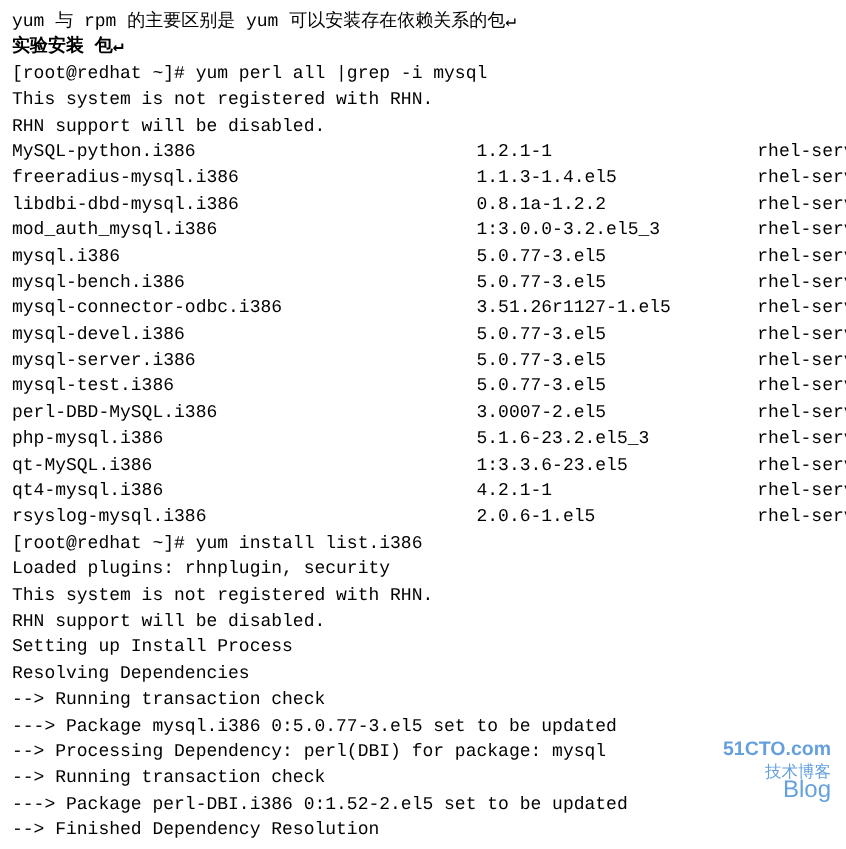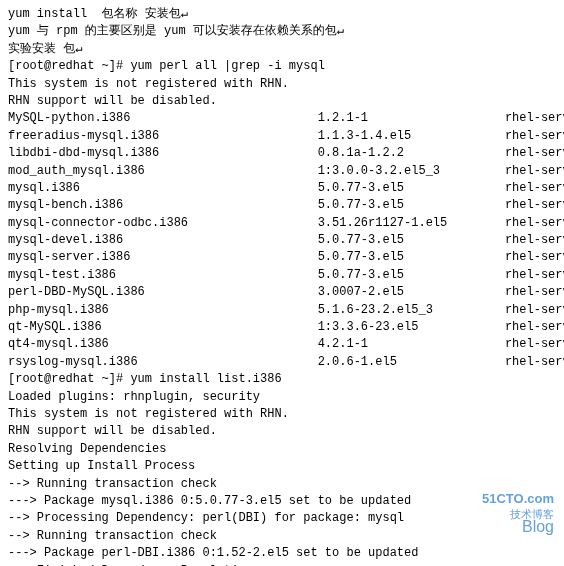--- a/index.html
+++ b/index.html
@@ -23,21 +23,21 @@
       padding: 6px 8px;
       overflow: hidden;
       position: relative;
     }
     .line {
       line-height: 1.45;
       white-space: pre;
       display: block;
     }
     .bold {
-      font-weight: normal;
+      font-weight: bold;
     }
     .watermark {
       position: absolute;
       right: 10px;
       bottom: 60px;
       color: #4a90d9;
       font-size: 13px;
       font-family: Arial, sans-serif;
       opacity: 0.85;
       font-weight: bold;
@@ -60,21 +60,20 @@
       font-size: 16px;
       font-family: Liberation Sans, sans-serif;
       opacity: 0.85;
     }
   </style>
 </head>
 <body>
 
 <div class="terminal">
   <div id="lines-container">
-      <span class="line">yum install  包名称 安装包↵</span>
       <span class="line">yum 与 rpm 的主要区别是 yum 可以安装存在依赖关系的包↵</span>
       <span class="line bold">实验安装 包↵</span>
       <span class="line">[root@redhat ~]# yum perl all |grep -i mysql</span>
       <span class="line">This system is not registered with RHN.</span>
       <span class="line">RHN support will be disabled.</span>
       <span class="line">MySQL-python.i386                          1.2.1-1                   rhel-server</span>
       <span class="line">freeradius-mysql.i386                      1.1.3-1.4.el5             rhel-server</span>
       <span class="line">libdbi-dbd-mysql.i386                      0.8.1a-1.2.2              rhel-server</span>
       <span class="line">mod_auth_mysql.i386                        1:3.0.0-3.2.el5_3         rhel-server</span>
       <span class="line">mysql.i386                                 5.0.77-3.el5              rhel-server</span>
@@ -86,22 +85,22 @@
       <span class="line">perl-DBD-MySQL.i386                        3.0007-2.el5              rhel-server</span>
       <span class="line">php-mysql.i386                             5.1.6-23.2.el5_3          rhel-server</span>
       <span class="line">qt-MySQL.i386                              1:3.3.6-23.el5            rhel-server</span>
       <span class="line">qt4-mysql.i386                             4.2.1-1                   rhel-server</span>
       <span class="line">rsyslog-mysql.i386                         2.0.6-1.el5               rhel-server↵</span>
       <span class="line"></span>
       <span class="line">[root@redhat ~]# yum install list.i386</span>
       <span class="line">Loaded plugins: rhnplugin, security</span>
       <span class="line">This system is not registered with RHN.</span>
       <span class="line">RHN support will be disabled.</span>
+      <span class="line">Setting up Install Process</span>
       <span class="line">Resolving Dependencies</span>
-      <span class="line">Setting up Install Process</span>
       <span class="line">--&gt; Running transaction check</span>
       <span class="line">---&gt; Package mysql.i386 0:5.0.77-3.el5 set to be updated</span>
       <span class="line">--&gt; Processing Dependency: perl(DBI) for package: mysql</span>
       <span class="line">--&gt; Running transaction check</span>
       <span class="line">---&gt; Package perl-DBI.i386 0:1.52-2.el5 set to be updated</span>
       <span class="line">--&gt; Finished Dependency Resolution</span>
     </div>
   <div class="watermark">51CTO.com</div>
   <div class="watermark-sub">技术博客</div>
   <div class="watermark-blog">Blog</div>

